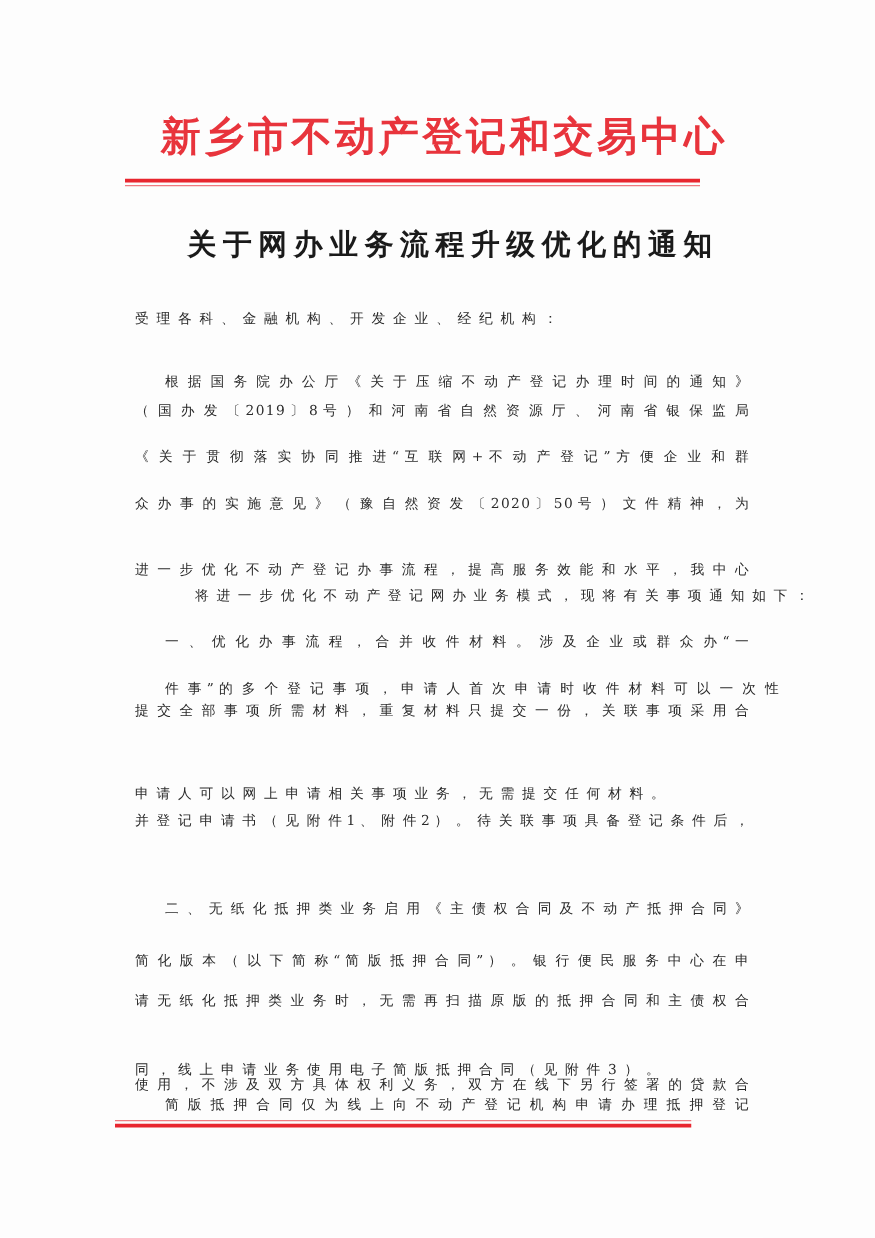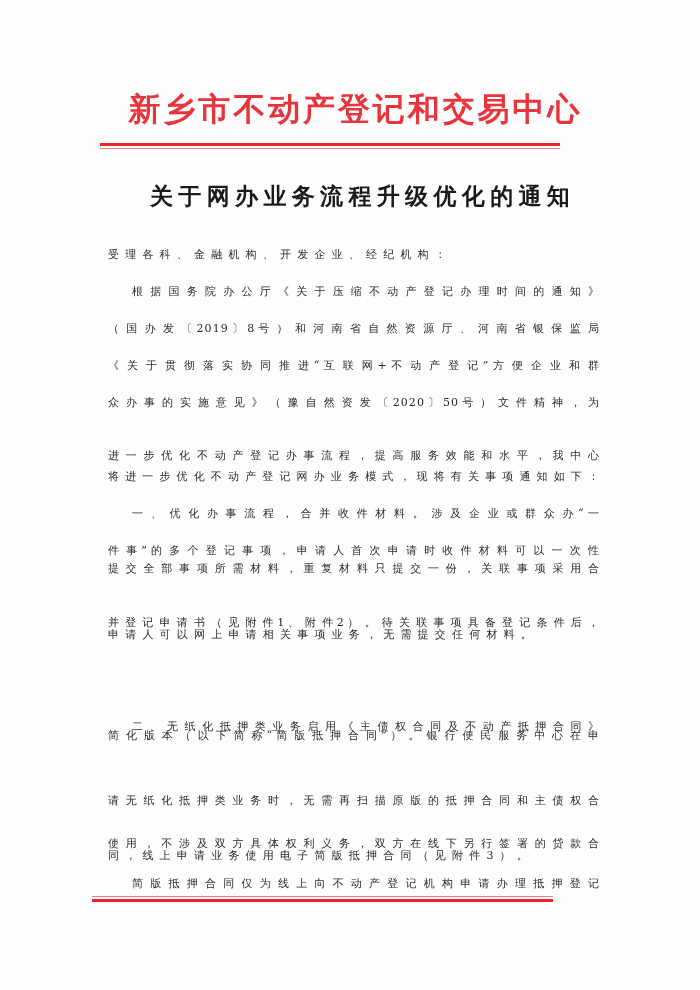--- a/index.html
+++ b/index.html
@@ -68,35 +68,35 @@
       <span>级</span>
       <span>优</span>
       <span>化</span>
       <span>的</span>
       <span>通</span>
       <span>知</span>
     </div>
 
   <div id="body-lines">
       <div class="line short" style="top: 240px;">受理各科、金融机构、开发企业、经纪机构：</div>
-      <div class="line indent" style="top: 277px;">根 据 国 务 院 办 公 厅 《 关 于 压 缩 不 动 产 登 记 办 理 时 间 的 通 知 》</div>
+      <div class="line indent" style="top: 291px;">根 据 国 务 院 办 公 厅 《 关 于 压 缩 不 动 产 登 记 办 理 时 间 的 通 知 》</div>
       <div class="line" style="top: 314px;">（ 国 办 发 〔 2 0 1 9 〕 8 号 ） 和 河 南 省 自 然 资 源 厅 、 河 南 省 银 保 监 局</div>
       <div class="line" style="top: 351px;">《 关 于 贯 彻 落 实 协 同 推 进 “ 互 联 网 + 不 动 产 登 记 ” 方 便 企 业 和 群</div>
       <div class="line" style="top: 388px;">众 办 事 的 实 施 意 见 》 （ 豫 自 然 资 发 〔 2 0 2 0 〕 5 0 号 ） 文 件 精 神 ， 为</div>
       <div class="line" style="top: 441px;">进 一 步 优 化 不 动 产 登 记 办 事 流 程 ， 提 高 服 务 效 能 和 水 平 ， 我 中 心</div>
-      <div class="line" style="top: 462px;">将 进 一 步 优 化 不 动 产 登 记 网 办 业 务 模 式 ， 现 将 有 关 事 项 通 知 如 下 ：</div>
+      <div class="line" style="top: 462px; margin-left: 48px;">将 进 一 步 优 化 不 动 产 登 记 网 办 业 务 模 式 ， 现 将 有 关 事 项 通 知 如 下 ：</div>
       <div class="line indent" style="top: 499px;">一 、 优 化 办 事 流 程 ， 合 并 收 件 材 料 。 涉 及 企 业 或 群 众 办 “ 一</div>
-      <div class="line" style="top: 536px;">件 事 ” 的 多 个 登 记 事 项 ， 申 请 人 首 次 申 请 时 收 件 材 料 可 以 一 次 性</div>
+      <div class="line" style="top: 536px; margin-left: 24px;">件 事 ” 的 多 个 登 记 事 项 ， 申 请 人 首 次 申 请 时 收 件 材 料 可 以 一 次 性</div>
       <div class="line" style="top: 554px;">提 交 全 部 事 项 所 需 材 料 ， 重 复 材 料 只 提 交 一 份 ， 关 联 事 项 采 用 合</div>
-      <div class="line" style="top: 608px;">并 登 记 申 请 书 （ 见 附 件 1 、 附 件 2 ） 。 待 关 联 事 项 具 备 登 记 条 件 后 ，</div>
+      <div class="line" style="top: 642px;">并 登 记 申 请 书 （ 见 附 件 1 、 附 件 2 ） 。 待 关 联 事 项 具 备 登 记 条 件 后 ，</div>
       <div class="line short" style="top: 620px;">申请人可以网上申请相关事项业务，无需提交任何材料。</div>
       <div class="line indent" style="top: 712px;">二 、 无 纸 化 抵 押 类 业 务 启 用 《 主 债 权 合 同 及 不 动 产 抵 押 合 同 》</div>
-      <div class="line" style="top: 721px;">简 化 版 本 （ 以 下 简 称 “ 简 版 抵 押 合 同 ” ） 。 银 行 便 民 服 务 中 心 在 申</div>
+      <div class="line" style="top: 754px;">简 化 版 本 （ 以 下 简 称 “ 简 版 抵 押 合 同 ” ） 。 银 行 便 民 服 务 中 心 在 申</div>
       <div class="line" style="top: 786px;">请 无 纸 化 抵 押 类 业 务 时 ， 无 需 再 扫 描 原 版 的 抵 押 合 同 和 主 债 权 合</div>
       <div class="line short" style="top: 841px;">同，线上申请业务使用电子简版抵押合同（见附件3）。</div>
       <div class="line indent" style="top: 869px;">简 版 抵 押 合 同 仅 为 线 上 向 不 动 产 登 记 机 构 申 请 办 理 抵 押 登 记</div>
-      <div class="line" style="top: 829px;">使 用 ， 不 涉 及 双 方 具 体 权 利 义 务 ， 双 方 在 线 下 另 行 签 署 的 贷 款 合</div>
+      <div class="line" style="top: 853px;">使 用 ， 不 涉 及 双 方 具 体 权 利 义 务 ， 双 方 在 线 下 另 行 签 署 的 贷 款 合</div>
     </div>
 
   <div class="rule light" style="left:92px; top:896px; width:461px; height:1px;"></div>
   <div class="rule" style="left:92px; top:899px; width:461px; height:3px;"></div>
 
 </div>
 
 </body></html>

